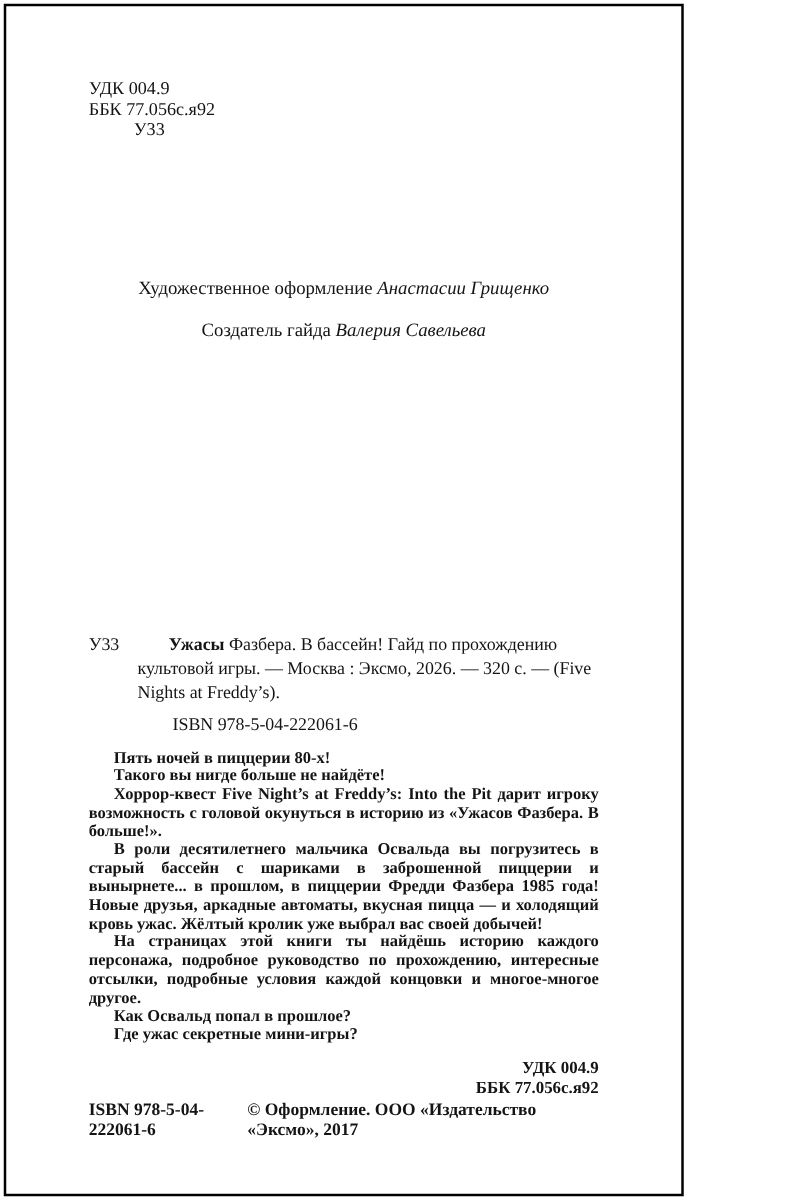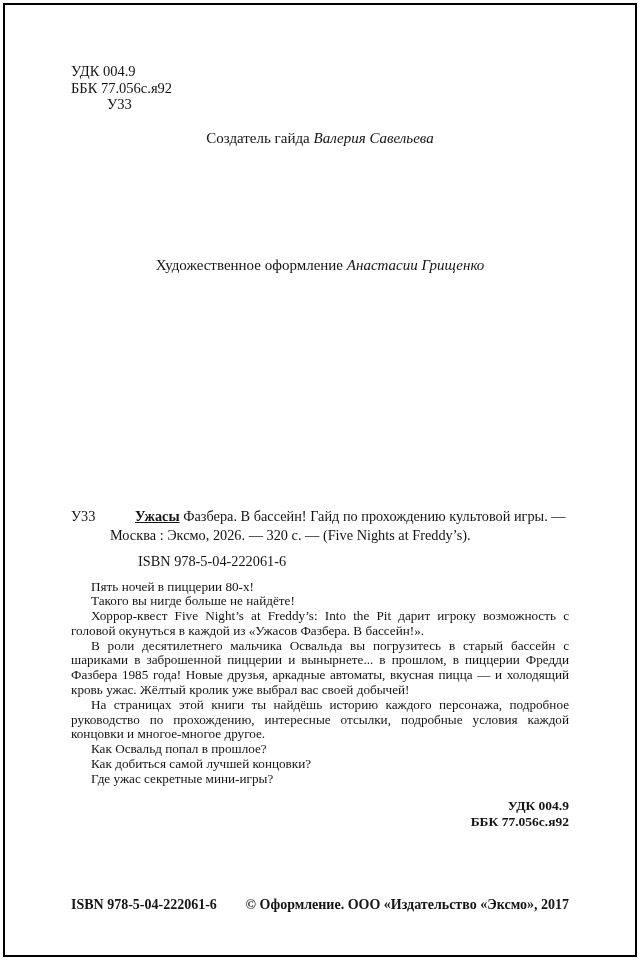--- a/index.html
+++ b/index.html
@@ -2,43 +2,43 @@
 <html><head>
 <meta charset="utf-8">
 <style>
   html,body{margin:0;padding:0;}
   body{
     width:640px;height:960px;position:relative;background:#ffffff;
     font-family:"Liberation Serif","DejaVu Serif",serif;color:#141414;
     -webkit-font-smoothing:antialiased;
   }
   .sheet{
-    position:absolute;left:3px;top:3px;width:634px;height:954px;
+    position:absolute;left:3px;top:3px;width:544px;height:954px;
     box-sizing:border-box;border:2px solid #000;background:#fff;
     padding:58px 66px 0 66px;overflow:hidden;
   }
   
   .top-codes{font-size:14.5px;line-height:16.5px;}
   .top-codes .u33{padding-left:36px;}
   
   .credit{ text-align:center;font-size:15px;}
   .credit-1{margin-top:110px;}
   .credit-2{margin-top:17px;}
   .credit .name{font-style:italic;}
   
   .catalog{
     position:relative;margin-left:39px;margin-top:233px;
     font-size:14.3px;line-height:19px;
   }
   .catalog-code{position:absolute;left:-39px;top:0;}
   .catalog-desc{text-indent:25px;margin:0;}
-  .catalog-desc .t-bold{font-weight:bold;text-decoration:underline;}
+  .catalog-desc .t-bold{font-weight:bold;}
   .catalog-isbn{margin:7px 0 0 28px;}
   
-  .annotation{margin-top:9px;font-size:13.2px;line-height:14.8px;text-align:justify;}
+  .annotation{margin-top:9px;font-size:13.2px;line-height:14.8px;text-align:justify;font-weight:bold;}
   .annotation p{margin:0;text-indent:20px;}
   
   .bottom-codes{
     margin-top:11px;text-align:right;font-weight:bold;
     font-size:13.5px;line-height:16px;
   }
   
   .footer{
     position:absolute;left:66px;right:66px;bottom:42px;
     display:flex;justify-content:space-between;align-items:baseline;
@@ -49,44 +49,43 @@
 <body>
 
 <div class="sheet">
 
   <div class="top-codes">
     <div>УДК 004.9</div>
     <div>ББК 77.056с.я92</div>
     <div class="u33">У33</div>
   </div>
 
+  <div class="credit credit-1">
+    <span>Художественное оформление </span><span class="name">Анастасии Грищенко</span>
+  </div>
+
   <div class="credit credit-2">
     <span>Создатель гайда </span><span class="name">Валерия Савельева</span>
-  </div>
-
-  <div class="credit credit-1">
-    <span>Художественное оформление </span><span class="name">Анастасии Грищенко</span>
   </div>
 
   <div class="catalog">
     <span class="catalog-code">У33</span>
     <p class="catalog-desc">
       <span class="t-bold">Ужасы</span><span> Фазбера. В бассейн! Гайд по прохождению культовой игры. — Москва : Эксмо, 2026. — 320 с. — (Five Nights at Freddy’s).</span>
     </p>
     <div class="catalog-isbn">ISBN 978-5-04-222061-6</div>
   </div>
 
   <div class="annotation">
     <p>Пять ночей в пиццерии 80-х!</p>
     <p>Такого вы нигде больше не найдёте!</p>
-    <p>Хоррор-квест Five Night’s at Freddy’s: Into the Pit дарит игроку возможность с головой окунуться в каждой из «Ужасов Фазбера. В бассейн!».</p>
+    <p>Хоррор-квест Five Night’s at Freddy’s: Into the Pit дарит игроку возможность с головой окунуться в историю из «Ужасов Фазбера. В больше!».</p>
     <p>В роли десятилетнего мальчика Освальда вы погрузитесь в старый бассейн с шариками в заброшенной пиццерии и вынырнете... в прошлом, в пиццерии Фредди Фазбера 1985 года! Новые друзья, аркадные автоматы, вкусная пицца — и холодящий кровь ужас. Жёлтый кролик уже выбрал вас своей добычей!</p>
     <p>На страницах этой книги ты найдёшь историю каждого персонажа, подробное руководство по прохождению, интересные отсылки, подробные условия каждой концовки и многое-многое другое.</p>
     <p>Как Освальд попал в прошлое?</p>
-    <p>Как добиться самой лучшей концовки?</p>
     <p>Где ужас секретные мини-игры?</p>
   </div>
 
   <div class="bottom-codes">
     <div>УДК 004.9</div>
     <div>ББК 77.056с.я92</div>
   </div>
 
   <div class="footer">
     <span>ISBN 978-5-04-222061-6</span>

